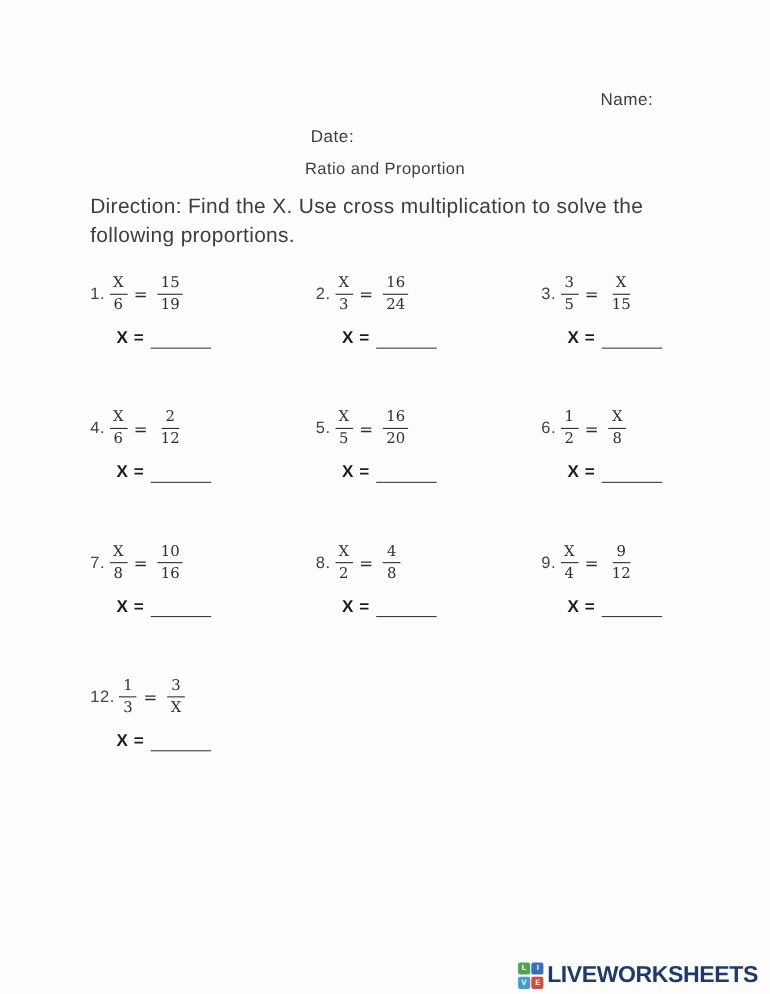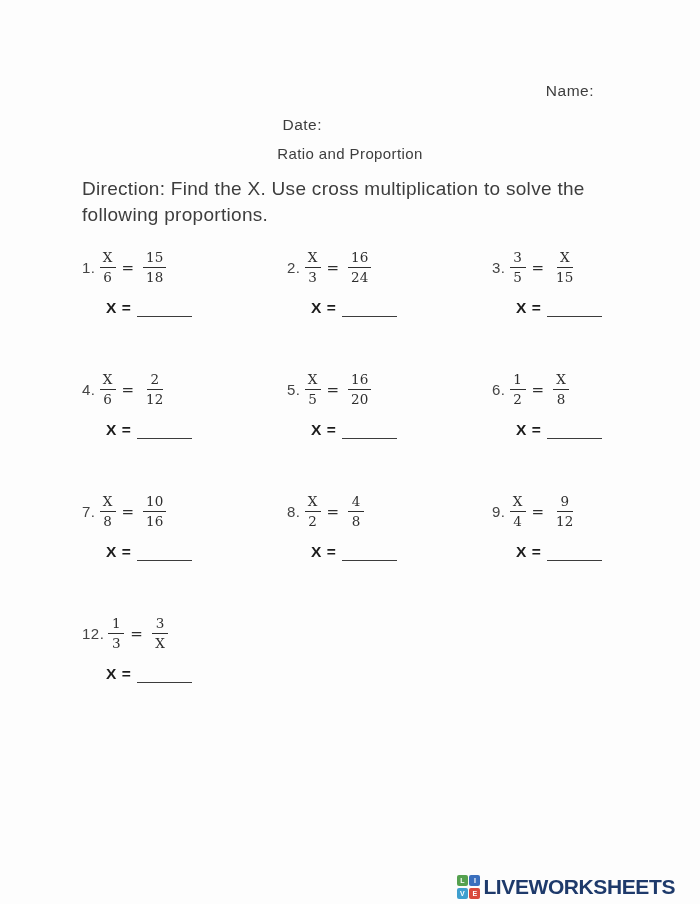--- a/index.html
+++ b/index.html
@@ -107,21 +107,21 @@
   }
   .ans-line {
     display: inline-block;
     width: 55px;
     height: 14px;
     border-bottom: 1.8px solid #3c3c3c;
   }
   
   .footer {
     position: absolute;
-    right: 25px;
+    right: 11px;
     bottom: 5px;
     display: flex;
     align-items: center;
     padding-left: 36px;
   }
   .logo-grid {
     display: grid;
     grid-template-columns: 11px 11px;
     grid-template-rows: 11px 11px;
     gap: 1.5px;
@@ -168,21 +168,21 @@
     <div class="problem">
       <div class="equation">
         <span class="pnum">1.</span>
         <span class="frac">
           <span class="top">X</span>
           <span class="bot">6</span>
         </span>
         <span class="eq">=</span>
         <span class="frac">
           <span class="top">15</span>
-          <span class="bot">18</span>
+          <span class="bot">19</span>
         </span>
       </div>
       <div class="answer">
         <span class="ans-label">X =</span>
         <span class="ans-line"></span>
       </div>
     </div>
 
     <div class="problem">
       <div class="equation">

